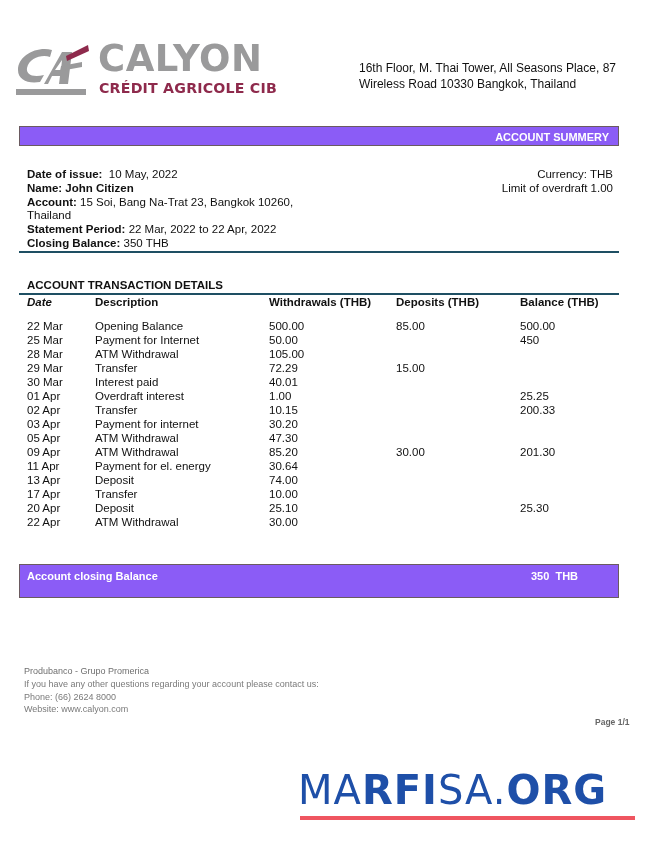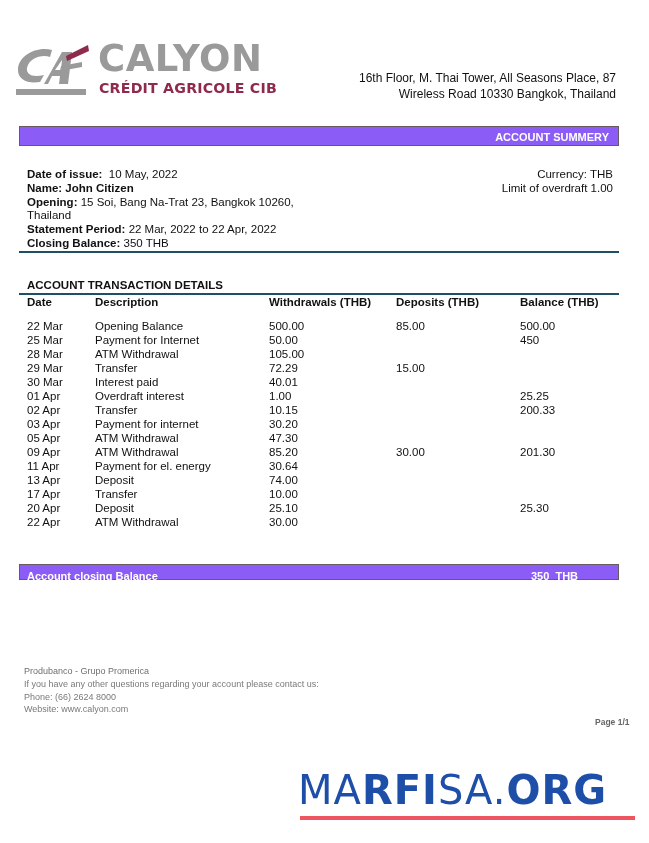--- a/index.html
+++ b/index.html
@@ -4,46 +4,46 @@
   <style>
     * { box-sizing: border-box; margin: 0; padding: 0; }
     html, body { width: 649px; height: 843px; background: #ffffff; overflow: hidden; }
     body { position: relative; font-family: "Liberation Sans", sans-serif; color: #111; }
 
     .logo { position: absolute; left: 14px; top: 42px; width: 270px; height: 56px; }
     .logo svg { position: absolute; left: 0; top: 0; }
     .logo-name { position: absolute; left: 84px; top: -3px; font-family: "DejaVu Sans", sans-serif; font-weight: bold; font-size: 37px; color: #9a9a9b; letter-spacing: 0.5px; line-height: 40px; }
     .logo-sub { position: absolute; left: 85px; top: 38px; font-family: "DejaVu Sans", sans-serif; font-weight: bold; font-size: 14.2px; color: #8e2a4c; letter-spacing: 0.2px; line-height: 16px; white-space: nowrap; }
 
-    .bank-address { position: absolute; right: 33px; top: 70px; text-align: right; font-size: 12px; line-height: 16px; color: #111; }
+    .bank-address { position: absolute; right: 33px; top: 60px; text-align: left; font-size: 12px; line-height: 16px; color: #111; }
 
     .bar { position: absolute; left: 19px; width: 600px; background: #8b5cf6; border: 1px solid #6a5a60; color: #fff; font-weight: bold; font-size: 11px; }
     .summary-bar { top: 126px; height: 20px; }
     .summary-bar span { position: absolute; right: 9px; top: 4px; }
 
     .info-left { position: absolute; left: 27px; top: 168px; font-size: 11.5px; line-height: 13.8px; width: 300px; }
     .info-left b { font-weight: bold; }
     .info-right { position: absolute; right: 36px; top: 168px; text-align: right; font-size: 11.5px; line-height: 13.8px; }
     .rule { position: absolute; left: 19px; width: 600px; height: 2px; background: #1e4f63; }
     .rule1 { top: 251px; }
 
     .section-title { position: absolute; left: 27px; top: 279px; font-weight: bold; font-size: 11.5px; }
     .rule2 { top: 293px; }
 
     .txn-table { position: absolute; left: 27px; top: 295px; width: 590px; border-collapse: collapse; font-size: 11.5px; }
     .txn-table th { font-weight: bold; text-align: left; height: 14px; line-height: 14px; padding: 0; vertical-align: top; }
     .txn-table thead tr.spacer td { height: 10px; }
     .txn-table td { padding: 0; height: 14px; line-height: 14px; vertical-align: top; }
-    .c-date { width: 68px; }
+    .c-date { width: 68px; font-style: italic; }
     .c-desc { width: 174px; }
     .c-with { width: 127px; }
     .c-dep { width: 124px; }
     .c-bal { width: 97px; }
 
-    .closing-bar { top: 564px; height: 16px; font-size: 11px; }
+    .closing-bar { top: 564px; height: 34px; font-size: 11px; }
     .closing-bar .lbl { position: absolute; left: 7px; top: 5px; }
     .closing-bar .val { position: absolute; left: 511px; top: 5px; word-spacing: 3px; }
 
     .footer { position: absolute; left: 24px; top: 665px; font-size: 9px; line-height: 12.8px; color: #7a7a7a; }
     .footer .org { font-weight: normal; color: #6f6f6f; }
     .page-num { position: absolute; left: 571px; top: 717px; font-size: 8.5px; color: #666; font-weight: bold; padding-left: 24px; }
 
     .watermark { position: absolute; left: 298px; top: 766px; width: 338px; height: 56px; }
     .wm-text { position: absolute; left: 0; top: 0; font-family: "DejaVu Sans", sans-serif; font-size: 40px; line-height: 48px; color: #1e4fa8; letter-spacing: 1px; white-space: nowrap; }
     .wm-text .bold { font-weight: bold; }
@@ -73,21 +73,21 @@
   <div>Wireless Road 10330 Bangkok, Thailand</div>
 </div>
 
 <div class="bar summary-bar">
   <span>ACCOUNT SUMMERY</span>
 </div>
 
 <div class="info-left">
   <div><b>Date of issue:</b>&nbsp; <span>10 May, 2022</span></div>
   <div><b>Name:</b> <b>John Citizen</b></div>
-  <div><b>Opening:</b> <span>15 Soi, Bang Na-Trat 23, Bangkok 10260,</span></div>
+  <div><b>Account:</b> <span>15 Soi, Bang Na-Trat 23, Bangkok 10260,</span></div>
   <div>Thailand</div>
   <div><b>Statement Period:</b> <span>22 Mar, 2022 to 22 Apr, 2022</span></div>
   <div><b>Closing Balance:</b> <span>350 THB</span></div>
 </div>
 
 <div class="info-right">
   <div>Currency: THB</div>
   <div>Limit of overdraft 1.00</div>
 </div>
 

